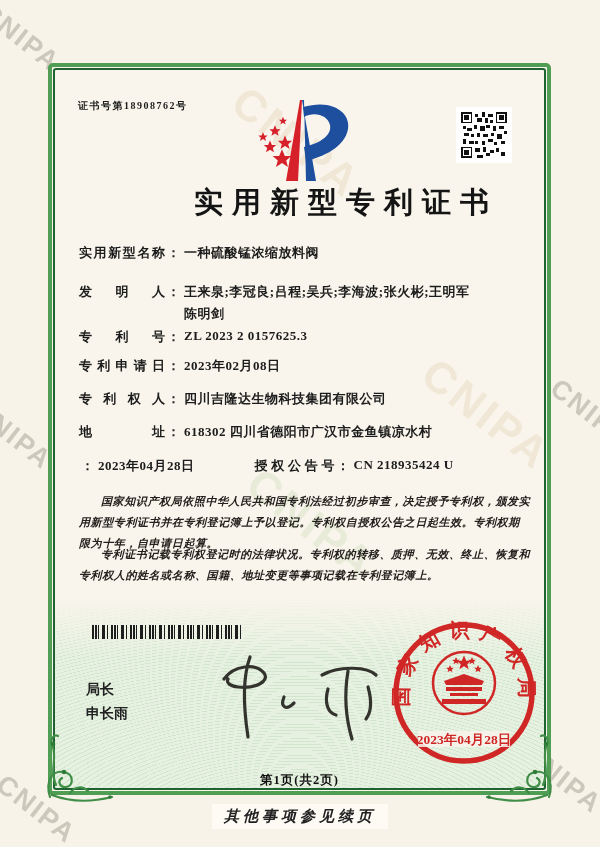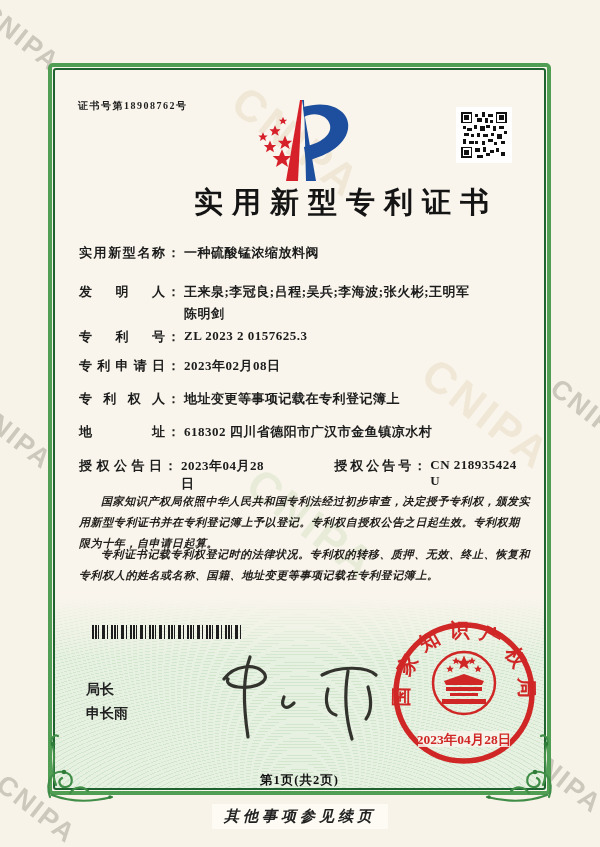--- a/index.html
+++ b/index.html
@@ -272,32 +272,31 @@
 
   <div class="row" style="top:290px">
     <span class="flabel">专利申请日</span>
       <span class="colon">：</span>
     <span class="fvalue">2023年02月08日</span>
   </div>
 
   <div class="row" style="top:323px">
     <span class="flabel">专利权人</span>
       <span class="colon">：</span>
-    <span class="fvalue">地址变更等事项记载在专利登记簿上</span>
+    <span class="fvalue">四川吉隆达生物科技集团有限公司</span>
   </div>
 
   <div class="row" style="top:356px">
     <span class="flabel">地址</span>
       <span class="colon">：</span>
     <span class="fvalue">618302 四川省德阳市广汉市金鱼镇凉水村</span>
   </div>
 
   <div class="row2col" style="top:390px">
     <span class="pair">
-      <span class="flabel">授权公告日</span>
         <span class="colon">：</span>
       <span class="fvalue">2023年04月28日</span>
     </span>
     <span class="pair second">
       <span class="flabel">授权公告号</span>
         <span class="colon">：</span>
       <span class="fvalue">CN 218935424 U</span>
     </span>
   </div>
 

